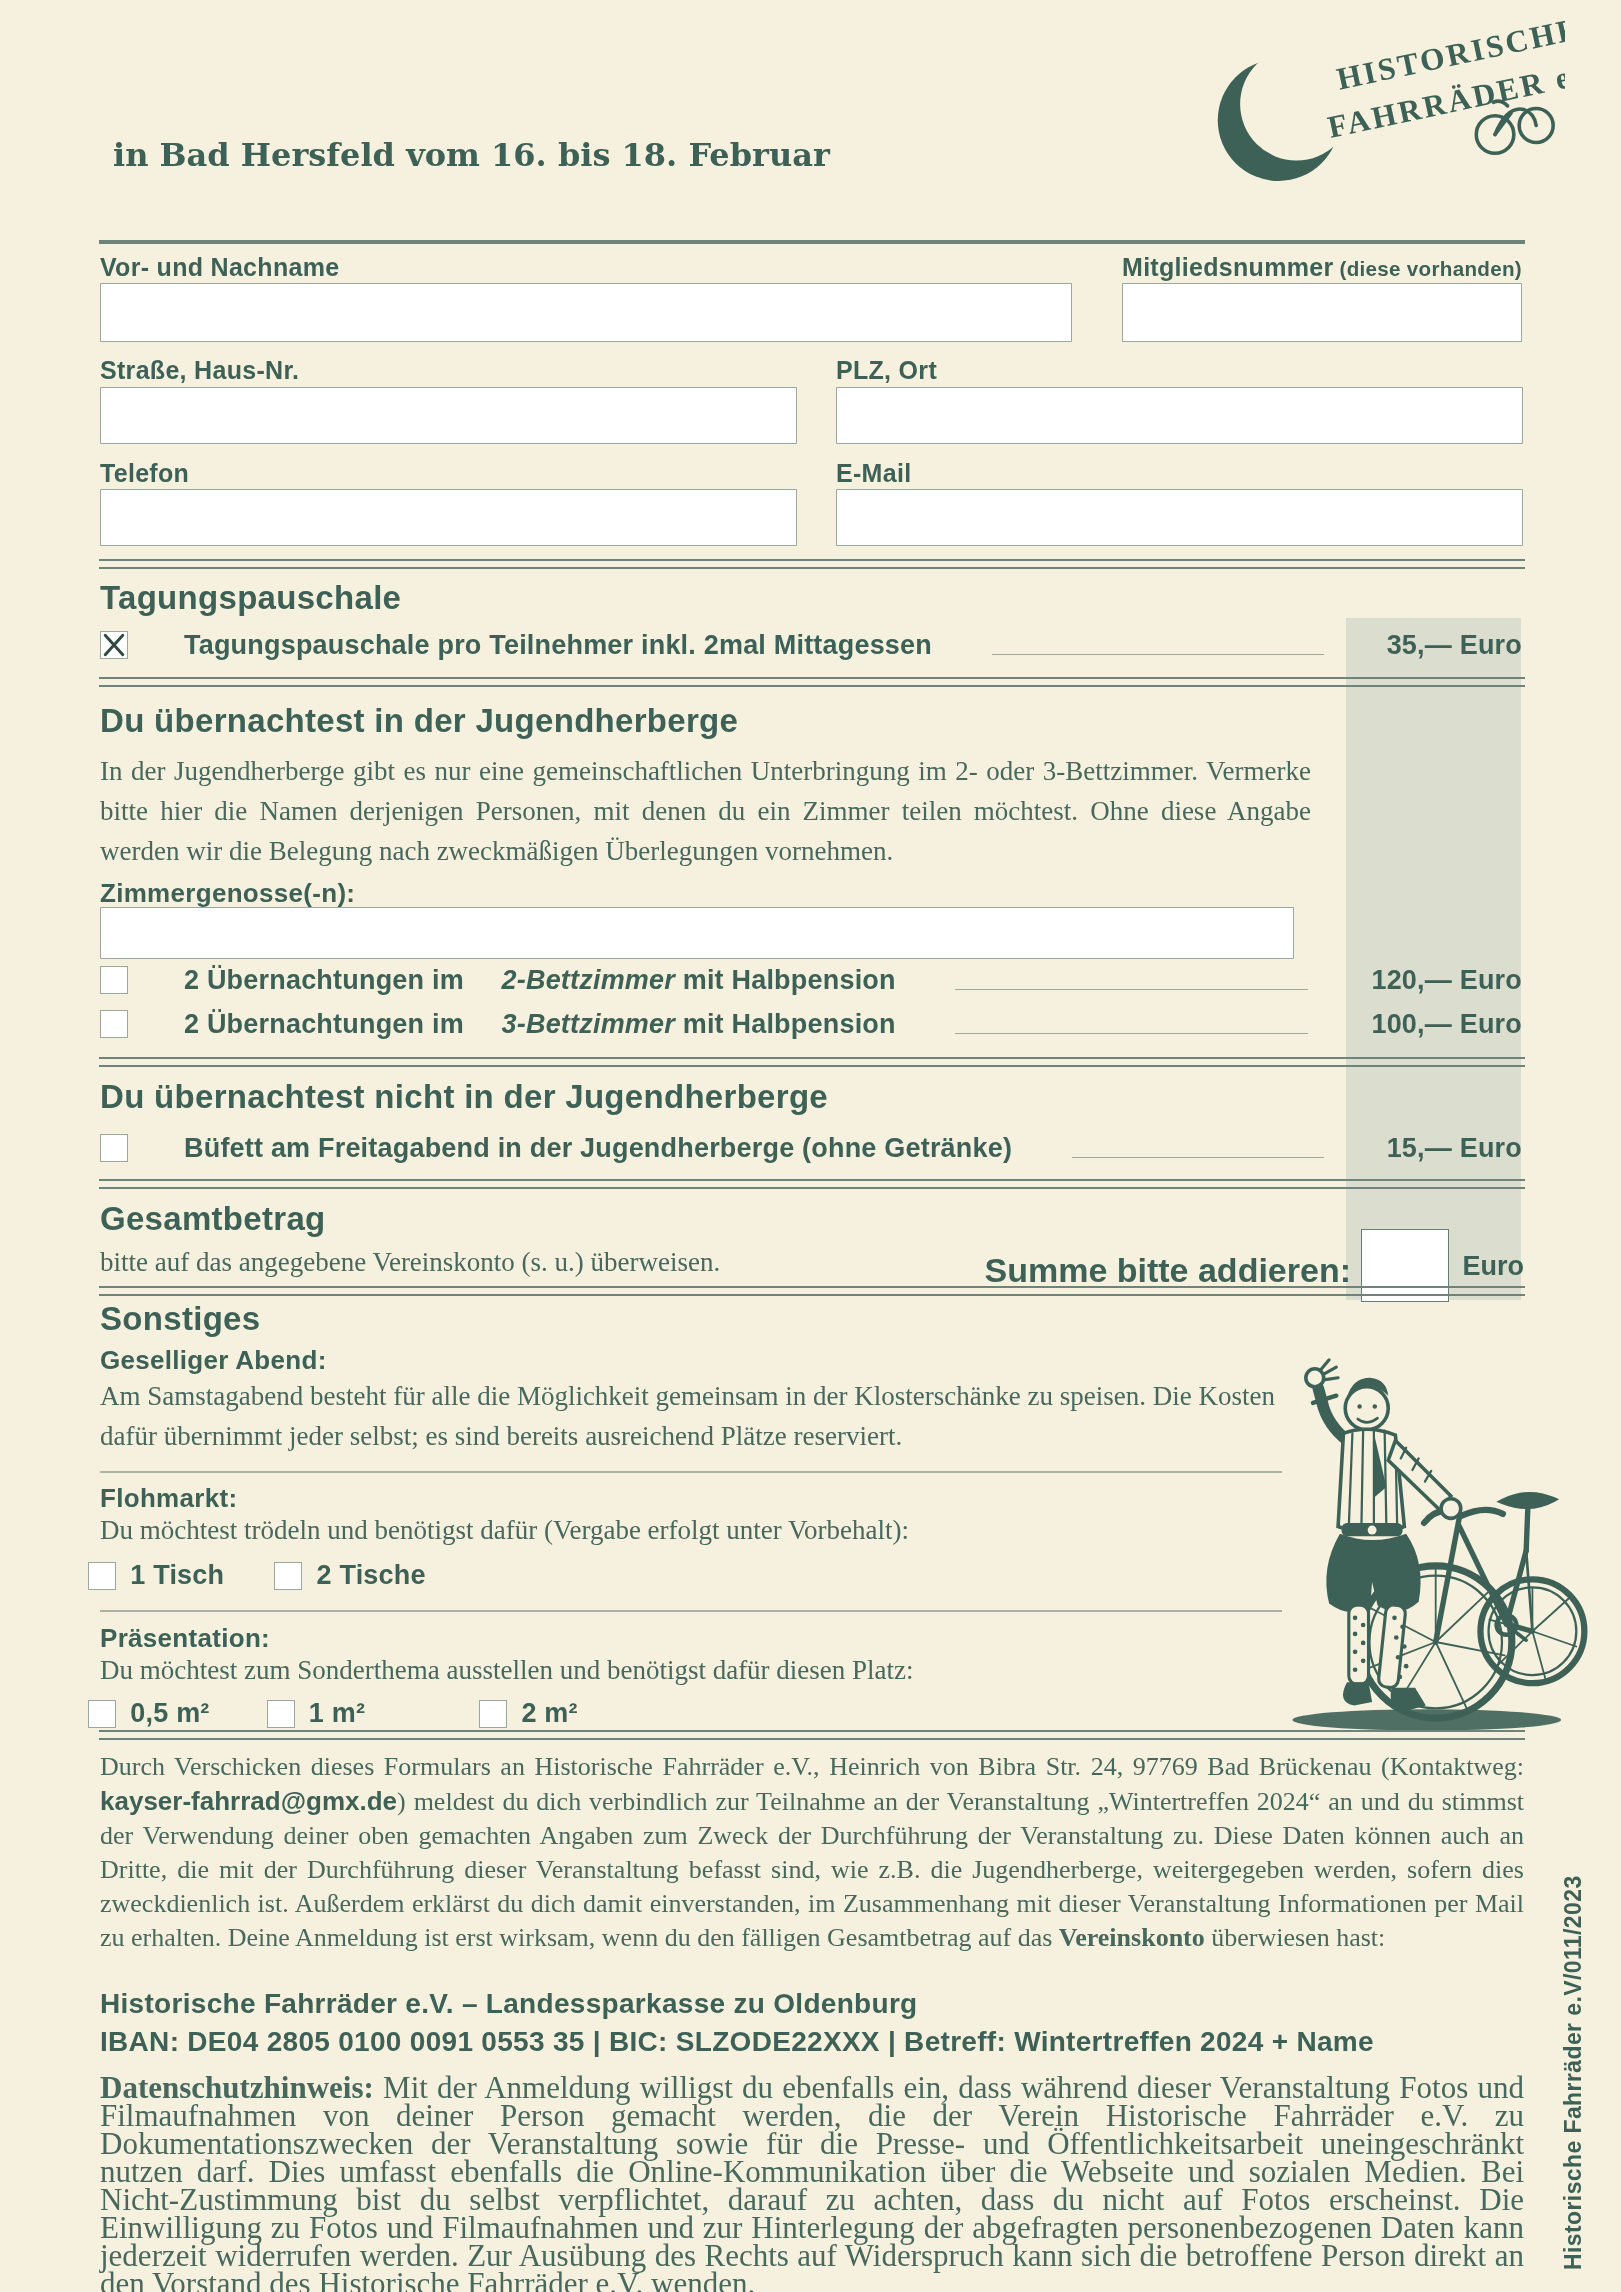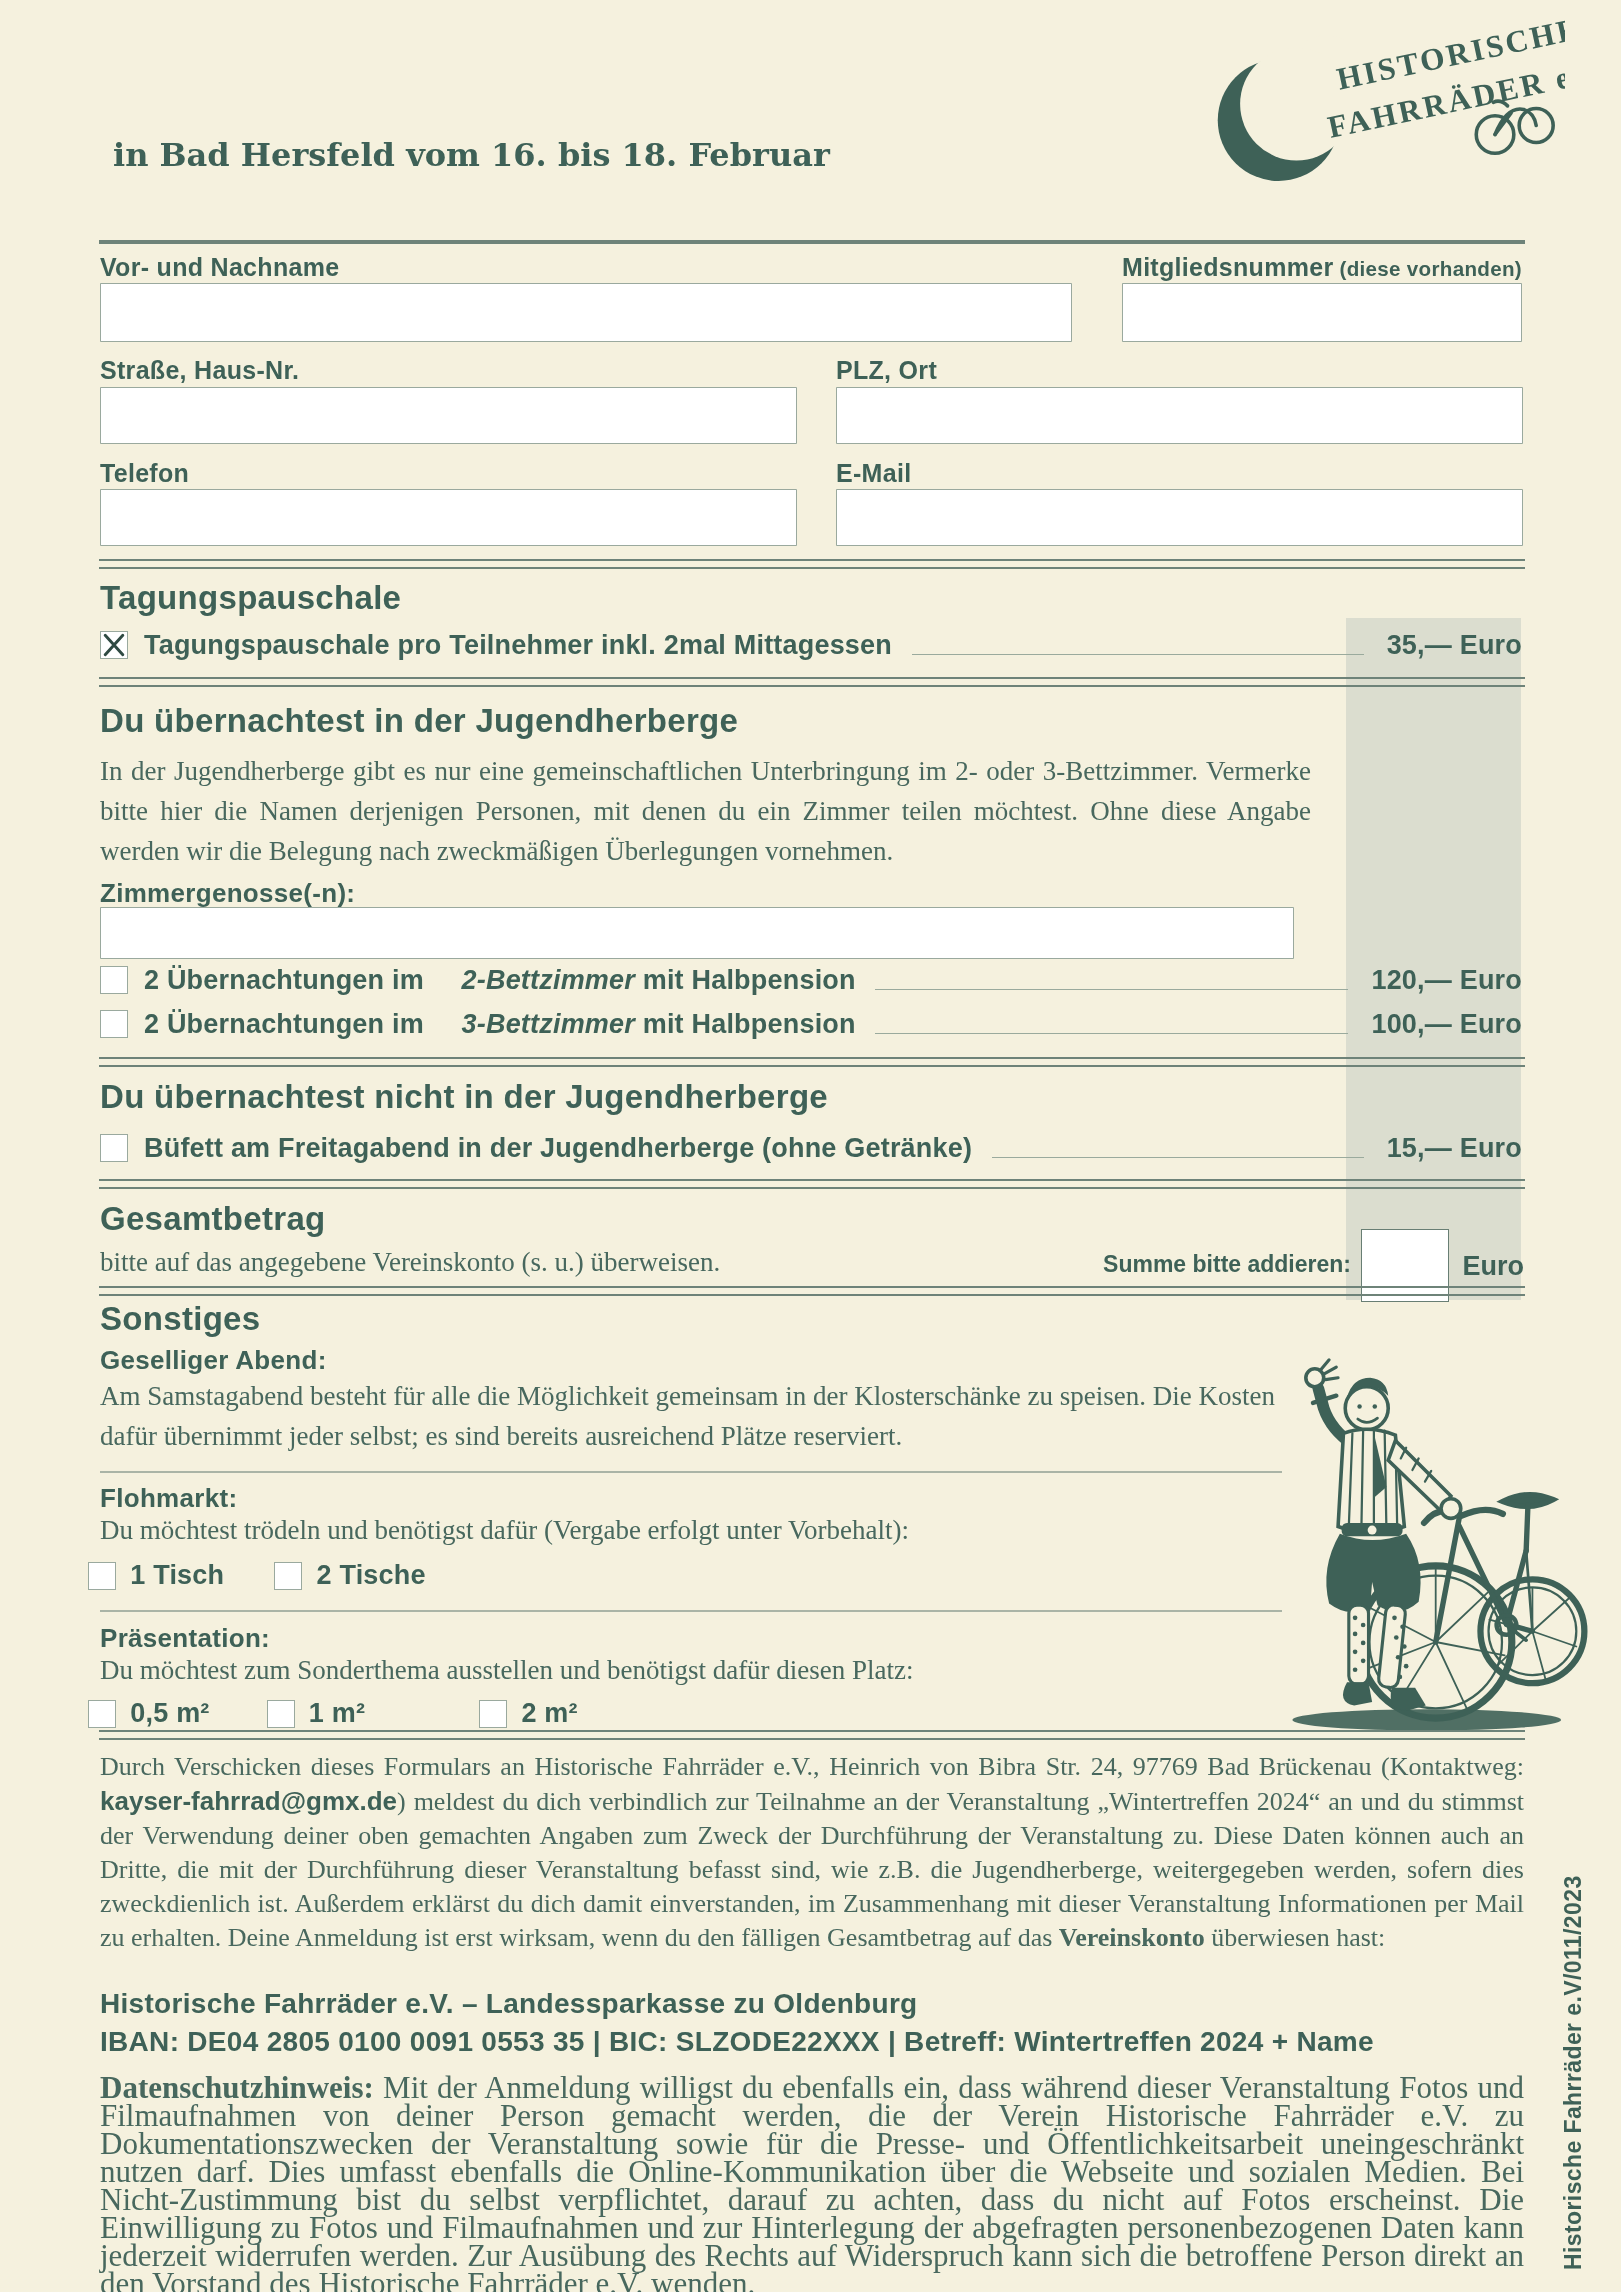--- a/index.html
+++ b/index.html
@@ -39,36 +39,36 @@
     border:1.8px solid var(--boxborder);border-radius:0.9px;
     font-size:27px;color:#2f4a42;padding:0 12.5px;
     font-family:"Liberation Sans",sans-serif;
   }
   
   .h1{font-weight:bold;font-size:33px;letter-spacing:0.3px;}
   .h2{font-weight:bold;font-size:26px;letter-spacing:0.3px;}
   .serif{font-family:"Liberation Serif",serif;color:var(--teal-soft);font-size:27px;}
   .just{text-align:justify;}
   #band{left:1346px;top:618px;width:175px;height:682px;background:var(--band);}
-  .price-row{display:flex;align-items:center;left:100px;right:99px;height:32px;}
+  .price-row{display:flex;align-items:center;left:100px;right:99px;height:32px;gap:40px;}
   .checkbox{
     width:28px;height:28px;background:#fff;border:1.8px solid var(--boxborder);
     flex:0 0 auto;position:relative;
   }
   .checkbox svg{position:absolute;inset:0;}
   .row-label{font-weight:bold;font-size:27px;margin-left:16px;white-space:nowrap;letter-spacing:0.2px;}
   .row-label em{font-style:italic;font-weight:bold;margin-left:30px;}
   .leader{flex:1 1 auto;border-bottom:1.8px solid var(--leader);align-self:flex-end;margin:0 23px 6.3px 19.7px;min-width:36px;}
   .price{font-weight:bold;font-size:27px;white-space:nowrap;letter-spacing:0.2px;}
   
   .inline-row{display:flex;align-items:flex-end;left:88px;}
   .inline-item{display:flex;align-items:center;}
   .inline-item .row-label{margin-left:14.3px;}
   
-  #sum-label{top:1251px;right:270px;font-weight:bold;font-size:23px;white-space:nowrap;}
+  #sum-label{top:1251px;right:270px;font-weight:bold;font-size:34px;white-space:nowrap;}
   #sum-box{left:1361px;top:1229px;width:88px;height:73px;background:#fff;border:1.8px solid #687e74;font-size:29px;text-align:center;font-family:"Liberation Sans",sans-serif;color:#2f4a42;}
   #sum-euro{left:1458px;top:1251px;width:66px;text-align:right;font-weight:bold;font-size:27px;}
   
   #legal{left:100px;top:1750px;width:1424px;font-size:26px;line-height:34px;}
   #legal b{font-family:"Liberation Sans",sans-serif;font-weight:bold;color:var(--teal);}
   #legal strong{font-weight:bold;}
   #bank1{left:100px;top:1988px;font-weight:bold;font-size:28px;letter-spacing:0.3px;}
   #bank2{left:100px;top:2026px;font-weight:bold;font-size:28px;letter-spacing:0.3px;}
   #privacy{left:100px;top:2074px;width:1424px;font-size:31px;line-height:28px;}
   #privacy strong{font-weight:bold;}

